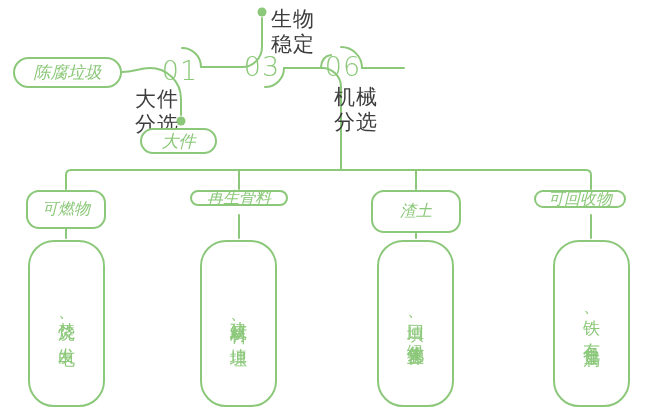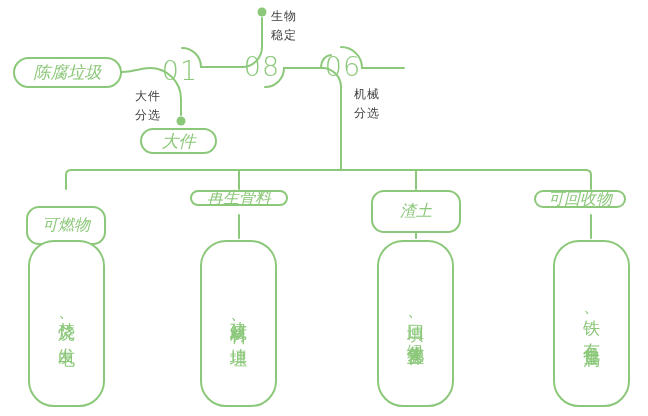--- a/index.html
+++ b/index.html
@@ -13,21 +13,21 @@
     position:absolute;box-sizing:border-box;border:2px solid var(--green);
     color:var(--green);display:flex;align-items:center;justify-content:center;
     font-size:17px;white-space:nowrap;background:var(--bg);font-style:italic;
   }
   .pill.small{font-size:16px;}
   .stepnum{
     position:absolute;color:var(--green);font-size:27px;font-weight:300;
     width:44px;text-align:center;line-height:30px;letter-spacing:1px;
   }
   .plabel{
-    position:absolute;color:var(--dark);font-size:12px;line-height:19px;
+    position:absolute;color:var(--dark);font-size:21px;line-height:25px;
     white-space:pre-line;letter-spacing:1px;text-align:center;
   }
   .vbox{
     position:absolute;box-sizing:border-box;border:2px solid var(--green);
     border-radius:26px;width:77px;height:167px;top:240px;
     display:flex;align-items:center;justify-content:center;background:var(--bg);
   }
   .vtext{
     writing-mode:vertical-rl;color:var(--green);font-size:17px;line-height:1;
   }
@@ -57,33 +57,33 @@
 
     <path stroke="var(--green)" d="M66 215 L66 238"></path>
     <path stroke="var(--green)" d="M239 215 L239 238"></path>
     <path stroke="var(--green)" d="M416 215 L416 238"></path>
     <path stroke="var(--green)" d="M591 215 L591 238"></path>
   </svg>
 
   <div class="pill" style="left:13px;top:57px;width:109px;height:31px;border-radius:16px;">陈腐垃圾</div>
 
   <div class="stepnum" style="left:158px;top:56px;">01</div>
-  <div class="stepnum" style="left:240px;top:52px;">08</div>
+  <div class="stepnum" style="left:240px;top:52px;">03</div>
   <div class="stepnum" style="left:321px;top:52px;">06</div>
 
   <div class="plabel" style="left:271px;top:7px;">生物
 稳定</div>
   <div class="plabel" style="left:135px;top:87px;">大件
 分选</div>
-  <div class="plabel" style="left:354px;top:85px;">机械
+  <div class="plabel" style="left:334px;top:85px;">机械
 分选</div>
 
   <div class="pill" style="left:140px;top:128px;width:77px;height:26px;border-radius:13px;">大件</div>
 
-  <div class="pill small" style="left:26px;top:190px;width:80px;height:39px;border-radius:13px;margin-top:16px;">可燃物</div>
+  <div class="pill small" style="left:26px;top:190px;width:80px;height:39px;border-radius:13px;">可燃物</div>
   <div class="pill small" style="left:190px;top:190px;width:98px;height:16px;border-radius:13px;">再生骨料</div>
   <div class="pill small" style="left:371px;top:190px;width:90px;height:43px;border-radius:13px;">渣土</div>
   <div class="pill small" style="left:534px;top:190px;width:92px;height:18px;border-radius:13px;">可回收物</div>
 
   <div class="vbox" style="left:28px;">
     <span class="vtext ls3">焚烧、发电</span>
   </div>
   <div class="vbox" style="left:200px;">
     <span class="vtext ls2">建筑材料、填埋</span>
   </div>

